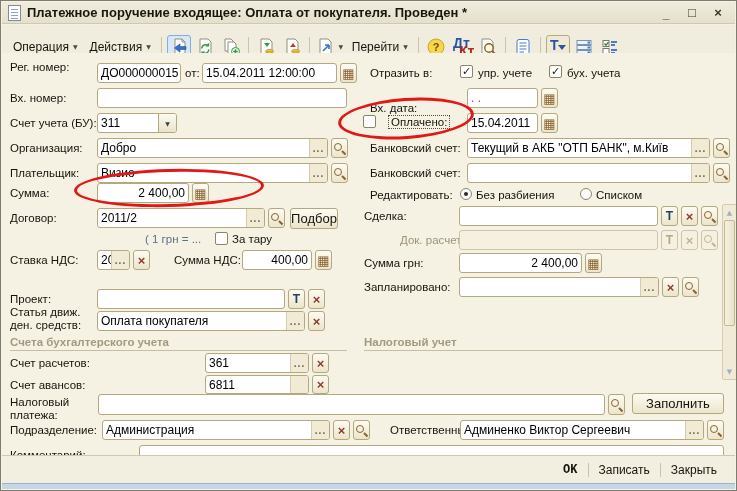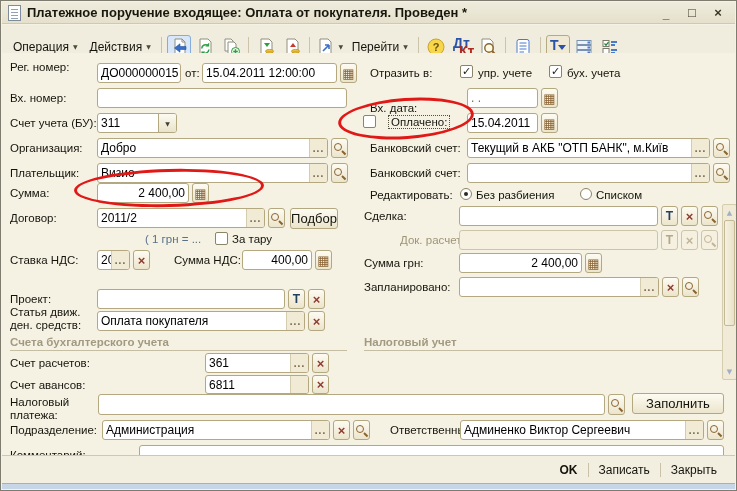--- a/index.html
+++ b/index.html
@@ -84,21 +84,21 @@
            display:flex;flex-direction:column;}
   .vs-arrow{height:15px;display:flex;align-items:center;justify-content:center;font-size:7px;color:#9FB0C2;
             font-family:"DejaVu Sans",sans-serif;}
   .vs-thumb{margin:0 1px;background:linear-gradient(90deg,#F6F1E0,#E9E2CA);border:1px solid #C3B995;border-radius:2px;}
   .vs-track{flex:1;}
 
   
   .footer{position:absolute;left:1px;right:1px;bottom:7px;height:28px;background:#F3EFE0;border-top:1px solid #CFC8AD;
           display:flex;align-items:center;justify-content:flex-end;padding:0 8px;}
   .fbtn{font-size:12px;color:#14140C;padding:3px 10px;}
-  .fbtn.ok{font-weight:bold;}
+  .fbtn.ok{font-weight:bold;font-family:Liberation Mono, monospace;}
   .fsep{width:1px;height:14px;background:#C9C2A8;}
   .statusstrip{position:absolute;left:1px;right:1px;bottom:1px;height:6px;background:#C7D6E6;border-top:1px solid #9FB2C6;}
 
   
   .red-ellipse{position:absolute;border:3px solid #E01816;border-radius:50%;pointer-events:none;z-index:50;}
 </style>
 </head>
 <body>
 
 <div class="stage">

